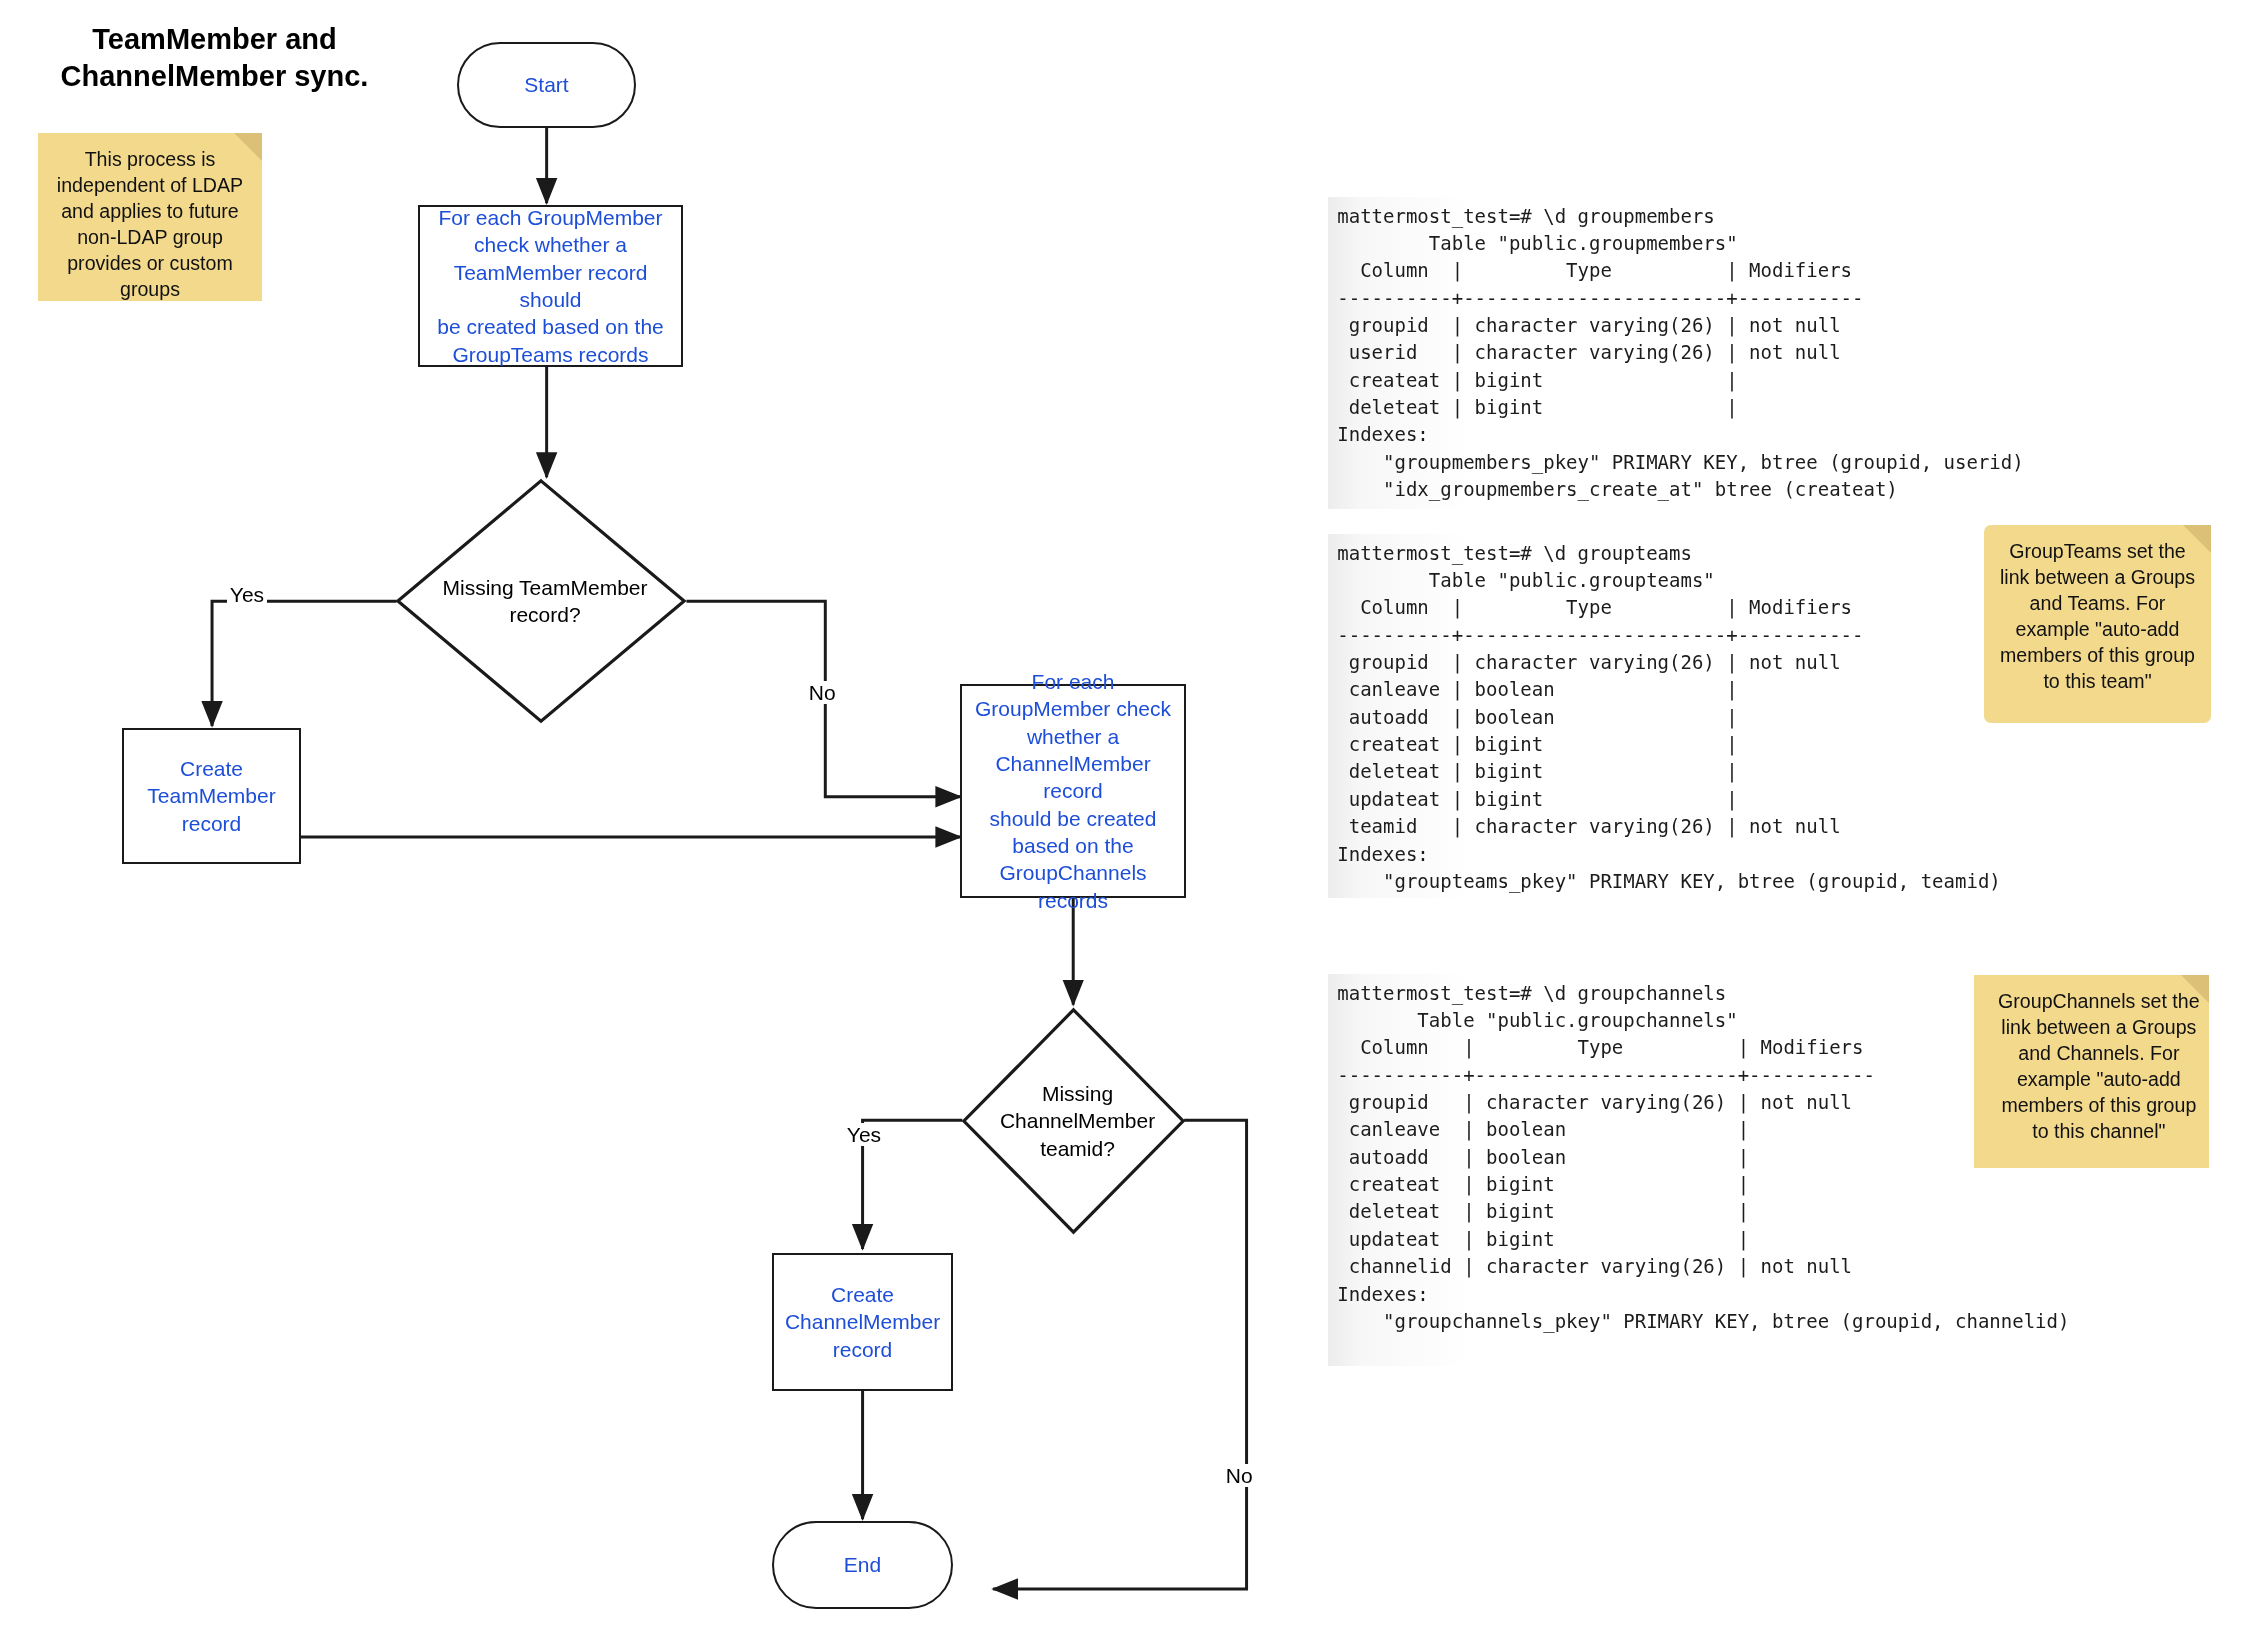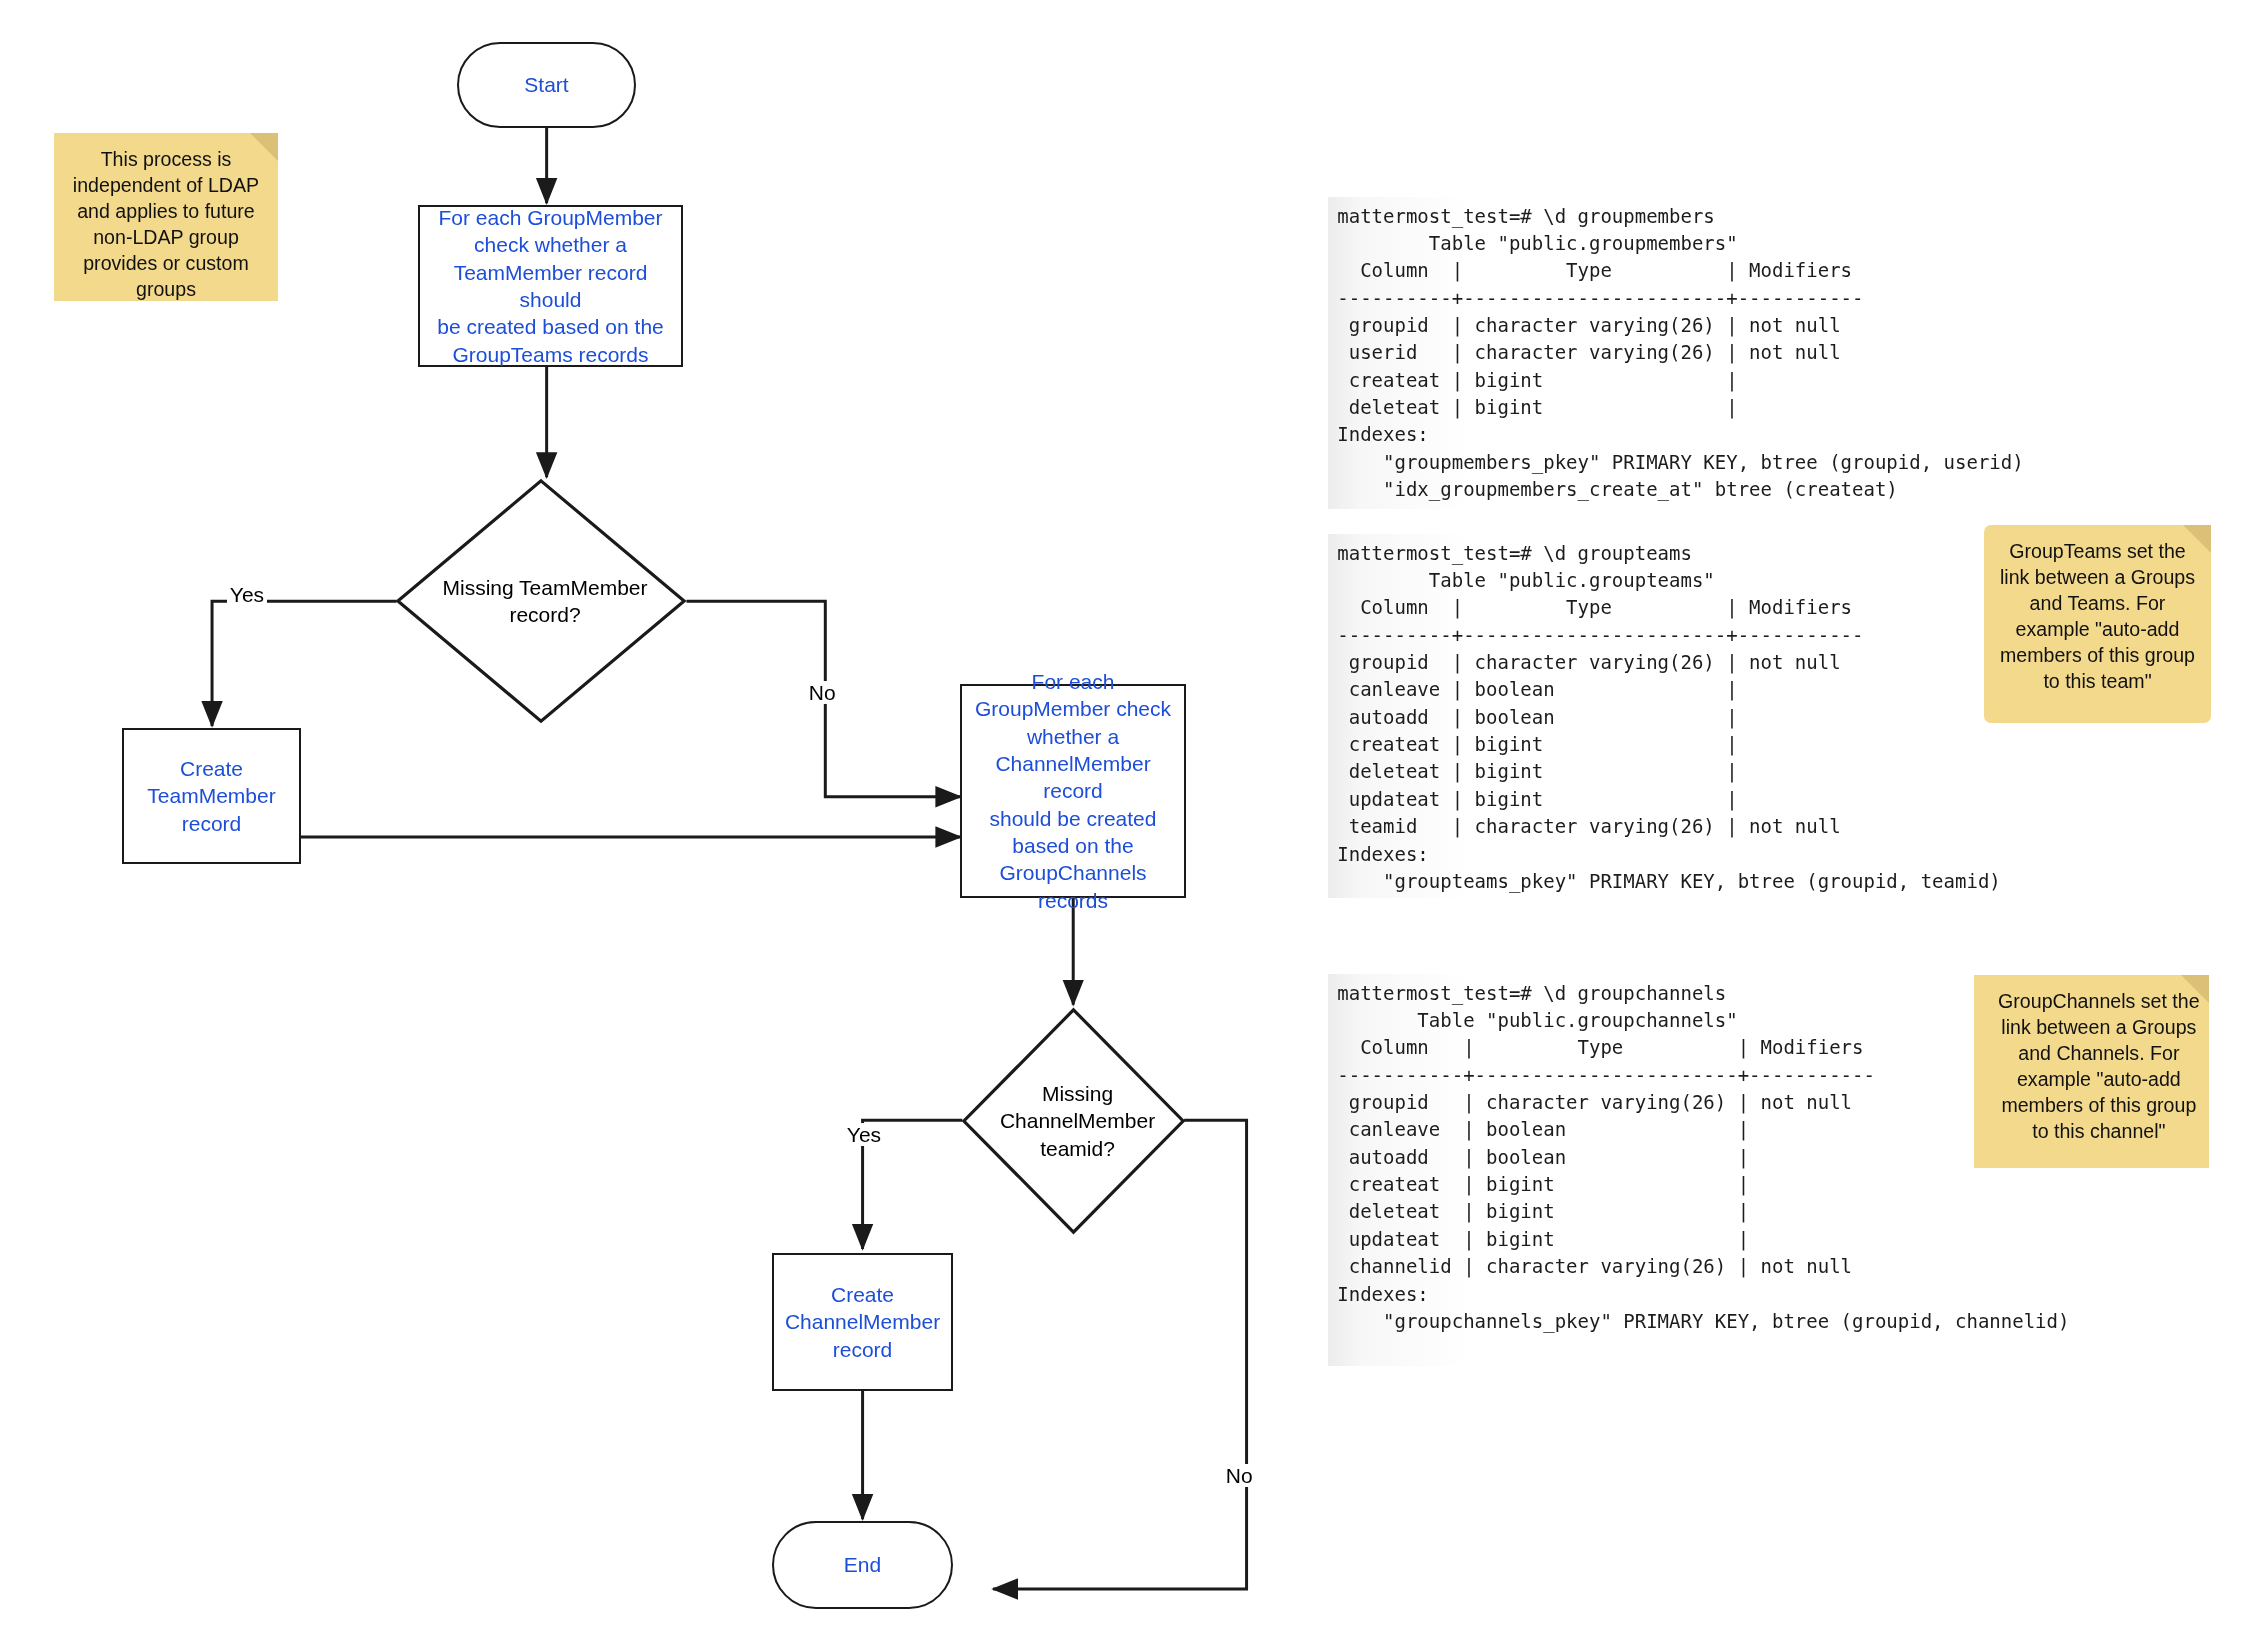--- a/index.html
+++ b/index.html
@@ -169,22 +169,24 @@
       <path d="M1151,963 L1151,1078" marker-end="url(#arrow)"></path>
 
       <path d="M1032,1202 L925,1202 L925,1340" marker-end="url(#arrow)"></path>
 
       <path d="M925,1491 L925,1630" marker-end="url(#arrow)"></path>
 
       <path d="M1270,1202 L1337,1202 L1337,1705 L1065,1705" marker-end="url(#arrow)"></path>
     </g>
   </svg>
 
-
-  <div class="sticky" style="left:54px; top:133px; width:224px; height:168px;">
+  <div class="diagram-title">TeamMember and
+ChannelMember sync.</div>
+
+  <div class="sticky" style="left:38px; top:133px; width:224px; height:168px;">
     <span class="fold"></span>
     <span>This process is
 independent of LDAP
 and applies to future
 non-LDAP group
 provides or custom
 groups</span>
   </div>
 
   <div class="node terminator" style="left:457px; top:42px; width:179px; height:86px;">Start</div>

